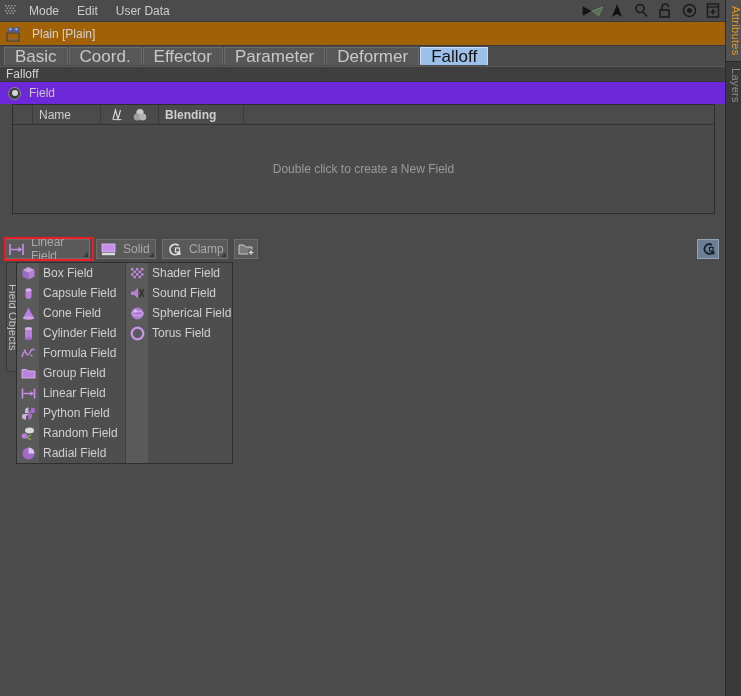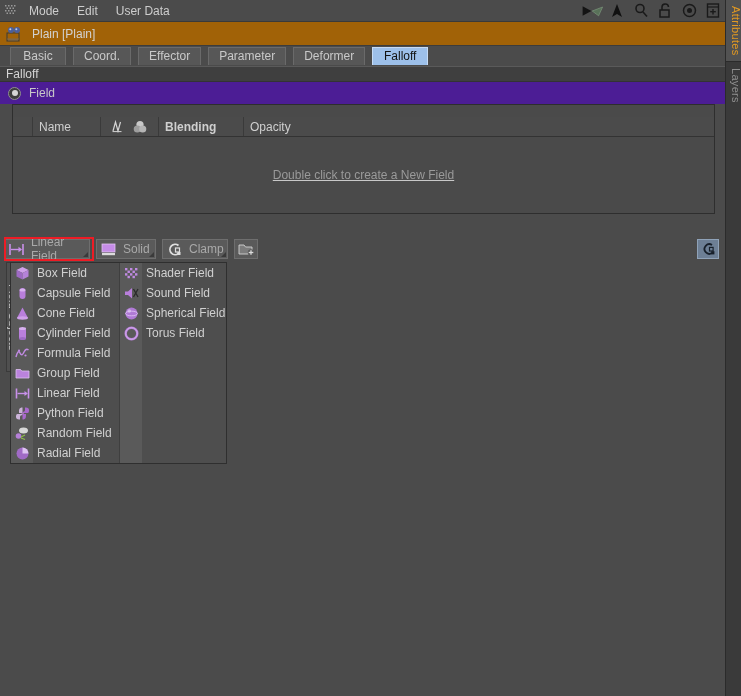--- a/index.html
+++ b/index.html
@@ -47,60 +47,60 @@
     padding-left: 6px; gap: 8px; border-bottom: 1px solid #3c3c3c;
   }
   .objicon { width: 18px; height: 18px; position: relative; }
   .objname { font-size: 12px; color: #d2d2d2; }
 
   
   .tabstrip { height: 20px; background: #4b4b4b; display: flex; align-items: stretch; padding: 1px 0 0 4px; }
   .tab {
     min-width: 56px; padding: 0 10px; line-height: 17px; height: 18px;
     background: #575757; border: 1px solid #6a6a6a; border-bottom: none;
-    margin-right: 1px; color: #c9c9c9; font-size: 12px; text-align: center; margin-left: 6px;
+    margin-right: 1px; color: #c9c9c9; font-size: 17px; text-align: center;
   }
   .tab.active { background: #9dc0ea; color: #121212; border-color: #c6dbf5; }
 
   
   .sectionbar {
     height: 16px; background: #3f3f3f; border-top: 1px solid #5a5a5a;
     border-bottom: 1px solid #333; display: flex; align-items: center; padding-left: 6px;
     font-size: 12px; color: #d5d5d5;
   }
   .fieldrow {
-    height: 22px; background: #4c1d95; display: flex; align-items: center;
+    height: 22px; background: #6d28d9; display: flex; align-items: center;
     padding-left: 8px; gap: 8px;
   }
   .radio {
     width: 13px; height: 13px; border-radius: 50%;
     border: 1px solid #8f8f8f; background: #3d3d3d;
     display: flex; align-items: center; justify-content: center;
   }
   .radio i { width: 6px; height: 6px; border-radius: 50%; background: #d6d6d6; display: block; }
 
   
   .listwrap {
     margin: 0 10px 0 12px; height: 110px;
     border: 1px solid #2e2e2e; background: #4a4a4a;
     display: flex; flex-direction: column;
   }
-  .listhead { height: 20px; display: flex; background: #4b4b4b; border-bottom: 1px solid #333; margin-top: 12px; }
+  .listhead { height: 20px; display: flex; background: #4b4b4b; border-bottom: 1px solid #333; }
   .hcell {
     border-right: 1px solid #3a3a3a; display: flex; align-items: center;
     padding: 0 6px; font-size: 12px; color: #cfcfcf; height: 100%;
   }
   .hcell.c0 { width: 20px; padding: 0; }
   .hcell.c1 { width: 68px; }
   .hcell.c2 { width: 58px; justify-content: center; gap: 4px; }
   .hcell.c3 { width: 85px; font-weight: bold; }
   .hcell.c4 { flex: 1; border-right: none; }
   .listbody {
     flex: 1; background: #4a4a4a; position: relative;
-    display: flex; align-items: center; justify-content: center; text-decoration: underline;
+    display: flex; align-items: center; justify-content: center;
   }
   .emptytext { color: #9a9a9a; font-size: 12px; }
 
   
   .btnrow {
     position: absolute; left: 0; top: 236px; width: 725px; height: 26px;
     display: flex; align-items: center; padding-left: 4px; gap: 6px;
   }
   .c4dbtn {
     height: 20px; display: flex; align-items: center; gap: 6px;
@@ -130,21 +130,21 @@
     position: absolute; left: 6px; top: 262px; width: 14px; height: 110px;
     background: #4f4f4f; border: 1px solid #3a3a3a;
     display: flex; align-items: center; justify-content: center;
   }
   .fostrip span {
     writing-mode: vertical-rl; font-size: 11px; color: #c4c4c4; letter-spacing: .2px;
   }
 
   
   .popup {
-    position: absolute; left: 10px; top: 262px; width: 217px; height: 202px;
+    position: absolute; left: 16px; top: 262px; width: 217px; height: 202px;
     background: #4e4e4e; border: 1px solid #2f2f2f;
     display: flex;
   }
   .popcol { position: relative; }
   .popcol.left { width: 109px; border-right: 1px solid #3f3f3f; }
   .popcol.right { width: 106px; }
   .popcol .gutter {
     position: absolute; left: 0; top: 0; width: 22px; height: 100%;
     background: #5a5a5a;
   }
@@ -283,21 +283,20 @@
           </span>
           <span>
             <svg width="16" height="14" viewBox="0 0 16 14">
               <circle cx="8" cy="4.5" r="3.6" fill="#c9c9c9"></circle>
               <circle cx="5.3" cy="9" r="3.6" fill="#9e9e9e"></circle>
               <circle cx="10.7" cy="9" r="3.6" fill="#b5b5b5"></circle>
             </svg>
           </span>
         </div>
         <div class="hcell c3">Blending</div>
-        <div class="hcell c4">Opacity</div>
       </div>
       <div class="listbody">
         <div class="emptytext">Double click to create a New Field</div>
       </div>
     </div>
 
     <div class="btnrow">
 
       <div class="c4dbtn" style="width:86px;">
         <span class="ico">

